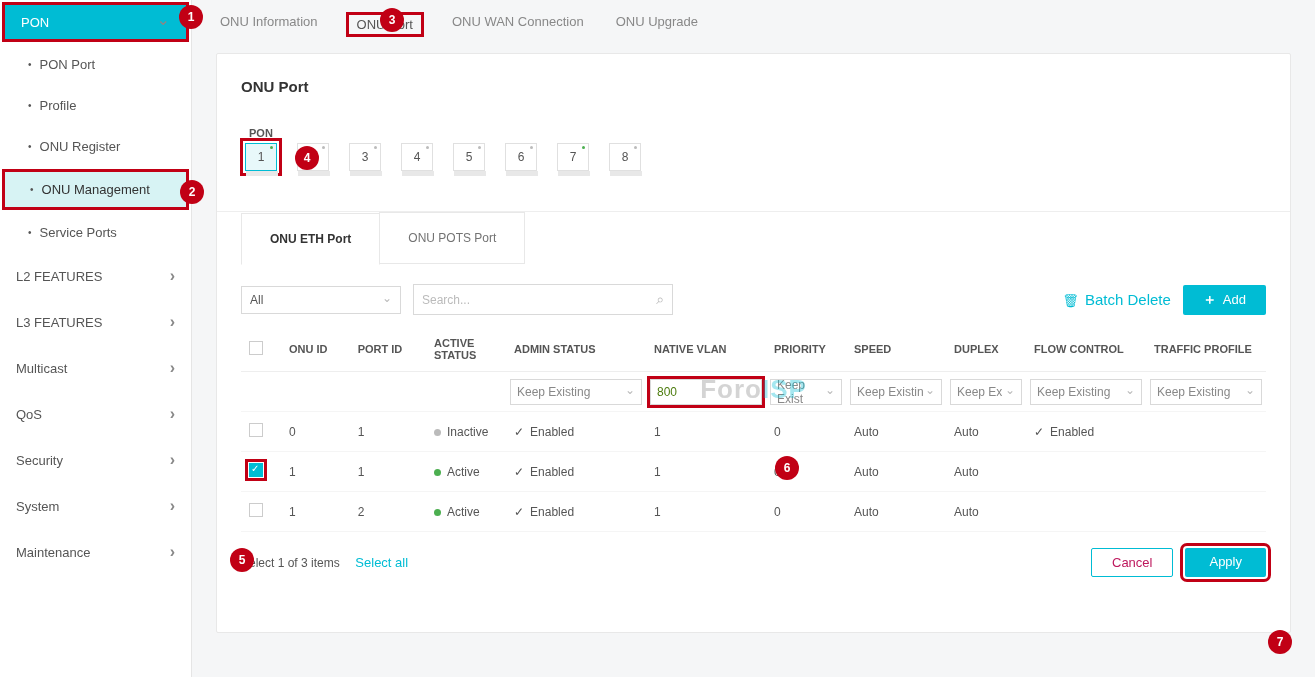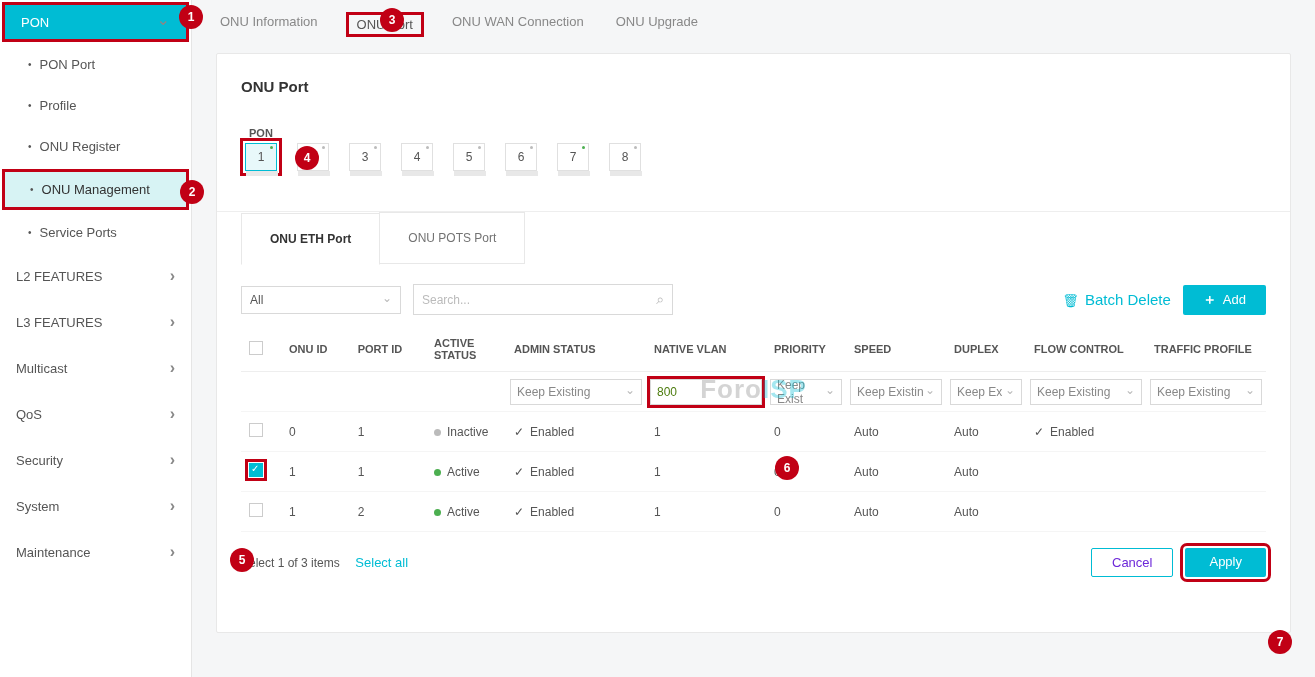--- a/index.html
+++ b/index.html
@@ -73,21 +73,21 @@
 
   .status-dot { width: 7px; height: 7px; border-radius: 50%; display: inline-block; margin-right: 6px; }
   .status-dot.inactive { background: #bbb; }
   .status-dot.active { background: #4caf50; }
   .check-icon::before { content:"✓"; margin-right:6px; color:#555;}
 
   .footer-row { display: flex; justify-content: space-between; align-items: center; margin-top: 16px; }
   .select-info { font-size: 12px; color: #555; }
   .select-all-link { color: #00bcd4; margin-left: 12px; cursor:pointer;}
   .footer-btns { display: flex; gap: 12px; }
-  .btn-cancel { padding: 6px 20px; border: 1px solid #00bcd4; color: #6d28d9; background: #fff; border-radius: 2px; cursor: pointer; }
+  .btn-cancel { padding: 6px 20px; border: 1px solid #00bcd4; color: #be185d; background: #fff; border-radius: 2px; cursor: pointer; }
   .btn-apply { padding: 6px 24px; background: #00bcd4; color: #fff; border-radius: 2px; cursor: pointer; outline: 3px solid #c10015; outline-offset: 2px;}
 
   .watermark { position:absolute; left:50%; top:320px; transform:translateX(-50%); font-size:26px; font-weight:600; color:#aaa; opacity:0.5; letter-spacing:1px; pointer-events:none;}
   .watermark span.isp { color:#00bcd4; opacity:0.7;}
   .dd-caret::after { content:"⌄"; color:#bbb; font-size:12px; position:relative; top:-2px;}
   .search-icon::after { content:"⌕"; color:#bbb; font-size:14px;}
   .trash-icon::before { content:"🗑"; font-size:13px;}
   .plus-icon::before { content:"＋"; font-size:14px; font-weight:bold;}
 </style>
 </head>

